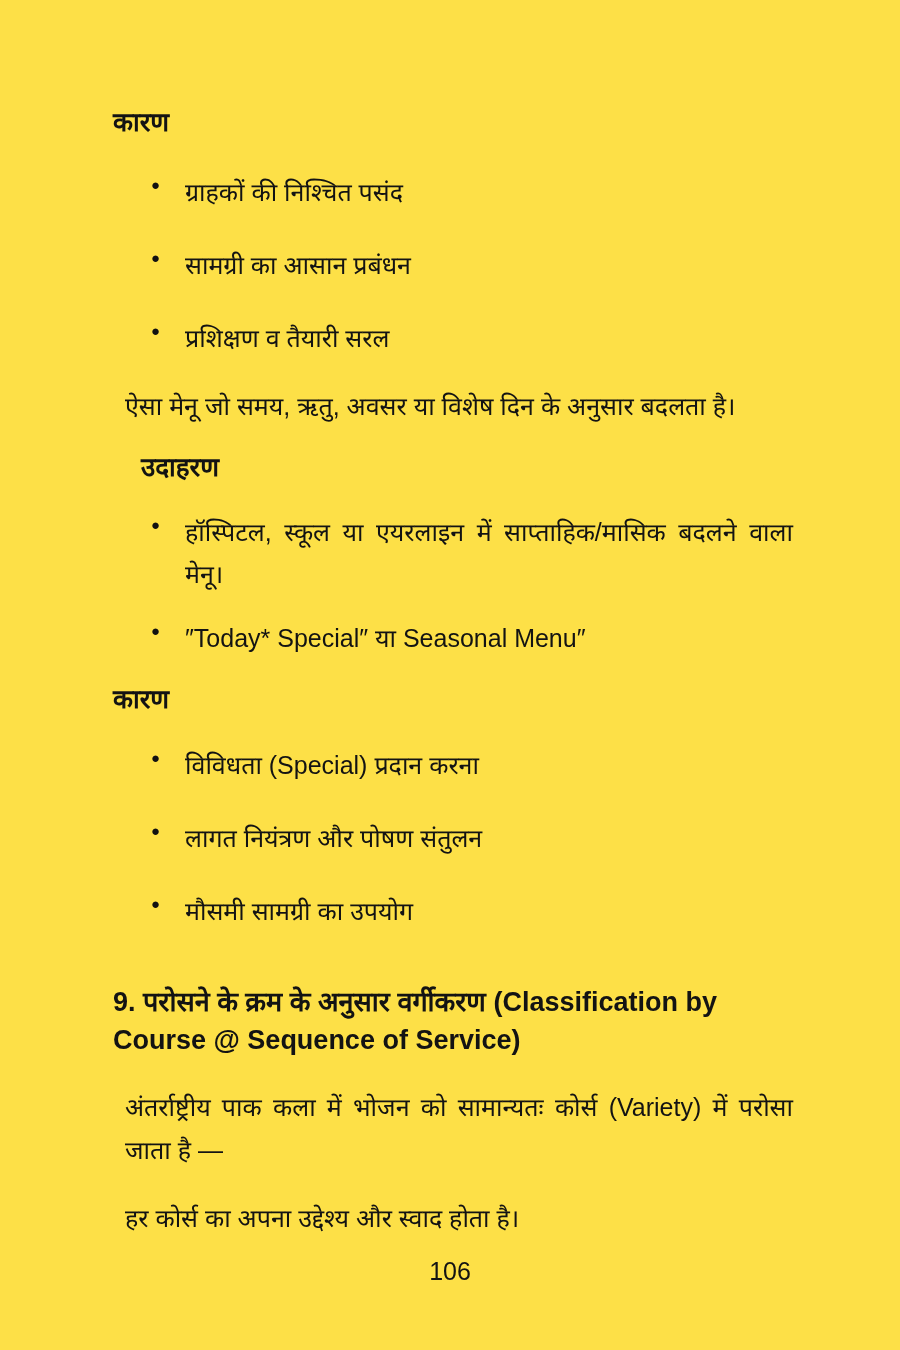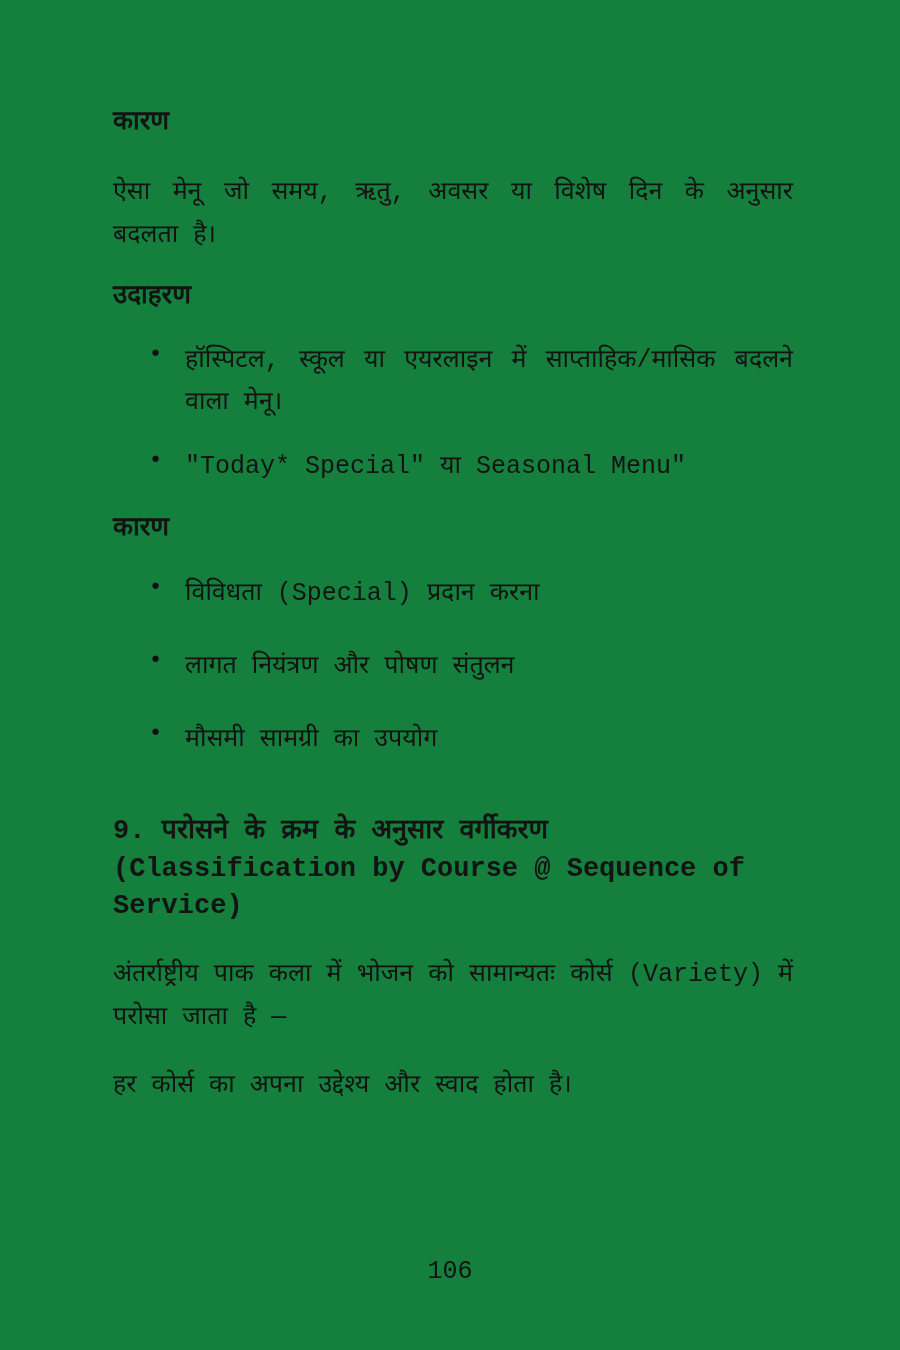--- a/index.html
+++ b/index.html
@@ -5,22 +5,22 @@
   html, body {
     margin: 0;
     padding: 0;
     background: #e8e8e8;
   }
   .page {
     position: relative;
     width: 900px;
     height: 1350px;
     margin: 0 auto;
-    background: #15803d;
-    font-family: Liberation Mono, monospace;
+    background: #fde047;
+    font-family: Liberation Sans, sans-serif;
     color: #131313;
     overflow: hidden;
     box-sizing: border-box;
   }
   .content {
     position: absolute;
     top: 108px;
     left: 113px;
     width: 680px;
   }
@@ -32,21 +32,21 @@
   }
   .h-section {
     font-weight: bold;
     font-size: 27px;
     line-height: 1.4;
     margin: 0 0 27px 0;
   }
   .para {
     font-size: 25px;
     line-height: 1.72;
-    margin: 0 0 25px 0;
+    margin: 0 0 25px 12px;
     text-align: justify;
   }
   ul.bullets {
     list-style: none;
     margin: 0 0 26px 0;
     padding: 0 0 0 72px;
   }
   ul.bullets li {
     position: relative;
     font-size: 25px;
@@ -76,25 +76,30 @@
   }
 </style>
 </head>
 <body>
 
 <div class="page">
   <div class="content">
 
     <h3 class="h-small">कारण</h3>
 
+    <ul class="bullets">
+      <li>ग्राहकों की निश्चित पसंद</li>
+      <li>सामग्री का आसान प्रबंधन</li>
+      <li>प्रशिक्षण व तैयारी सरल</li>
+    </ul>
 
 
     <p class="para">ऐसा मेनू जो समय, ऋतु, अवसर या विशेष दिन के अनुसार बदलता है।</p>
 
-    <h3 class="h-small" style="margin-bottom:30px;">उदाहरण</h3>
+    <h3 class="h-small" style="margin-bottom:30px;margin-left:28px;">उदाहरण</h3>
 
     <ul class="bullets" style="">
       <li style="margin-bottom:22px;">हॉस्पिटल, स्कूल या एयरलाइन में साप्ताहिक/मासिक बदलने वाला मेनू।</li>
       <li>″Today* Special″ या Seasonal Menu″</li>
     </ul>
 
     <h3 class="h-small" style="margin-bottom:30px;">कारण</h3>
 
     <ul class="bullets">
       <li>विविधता (Special) प्रदान करना</li>

